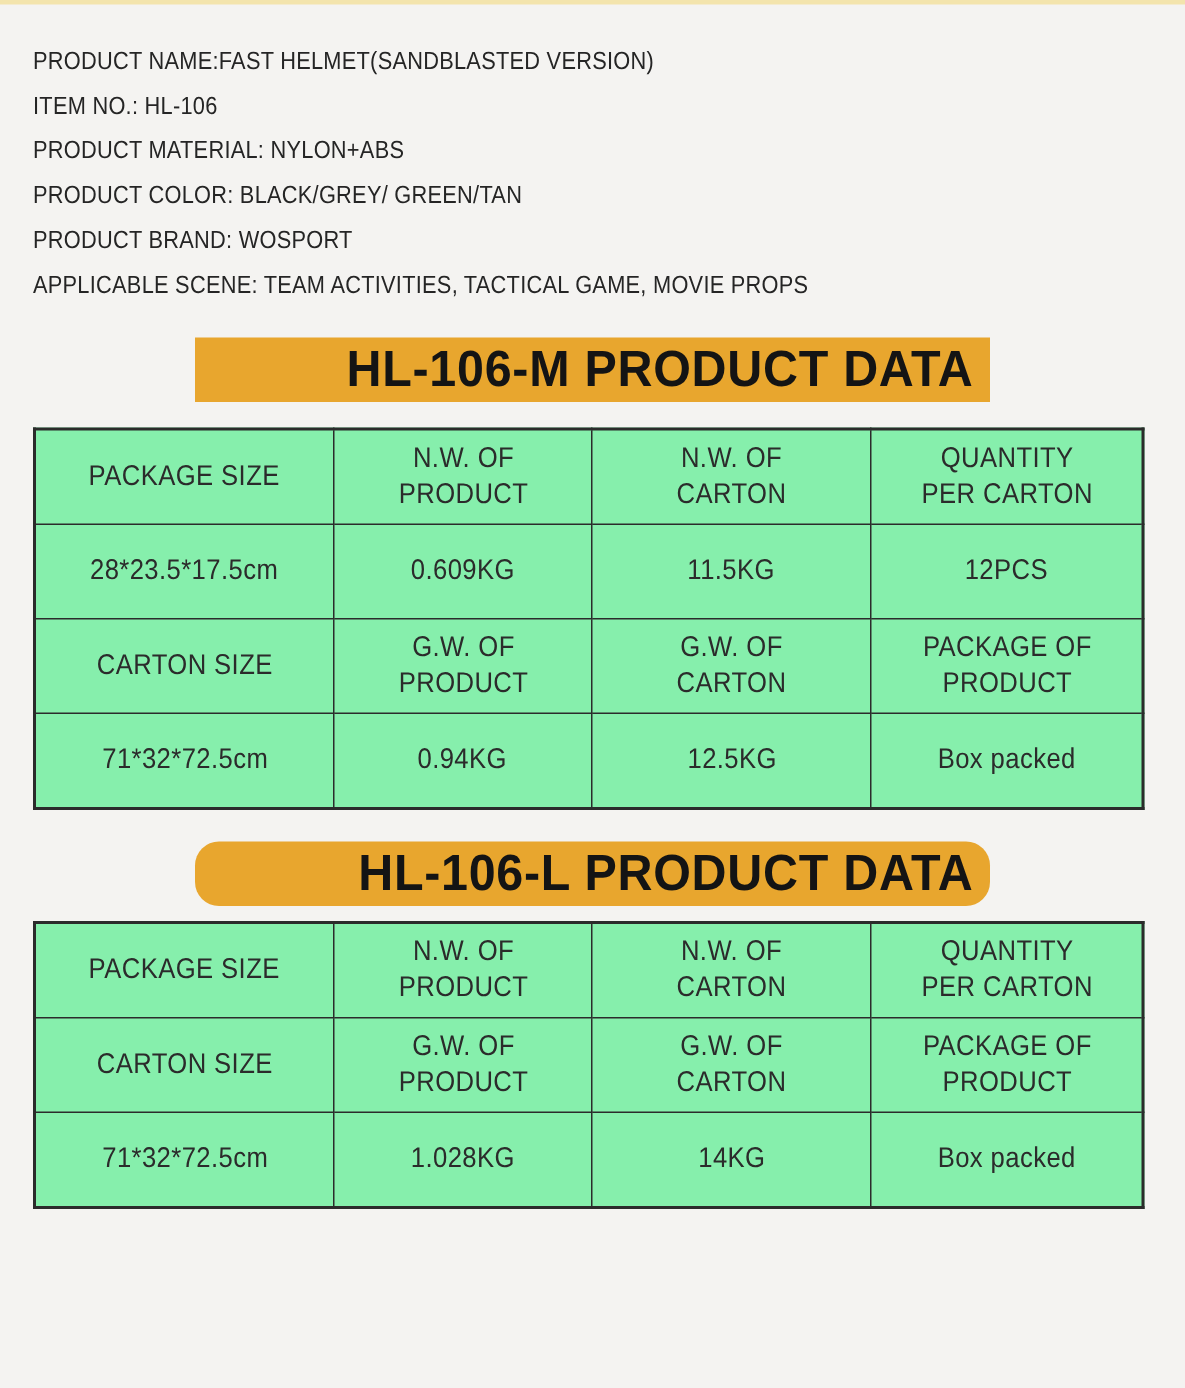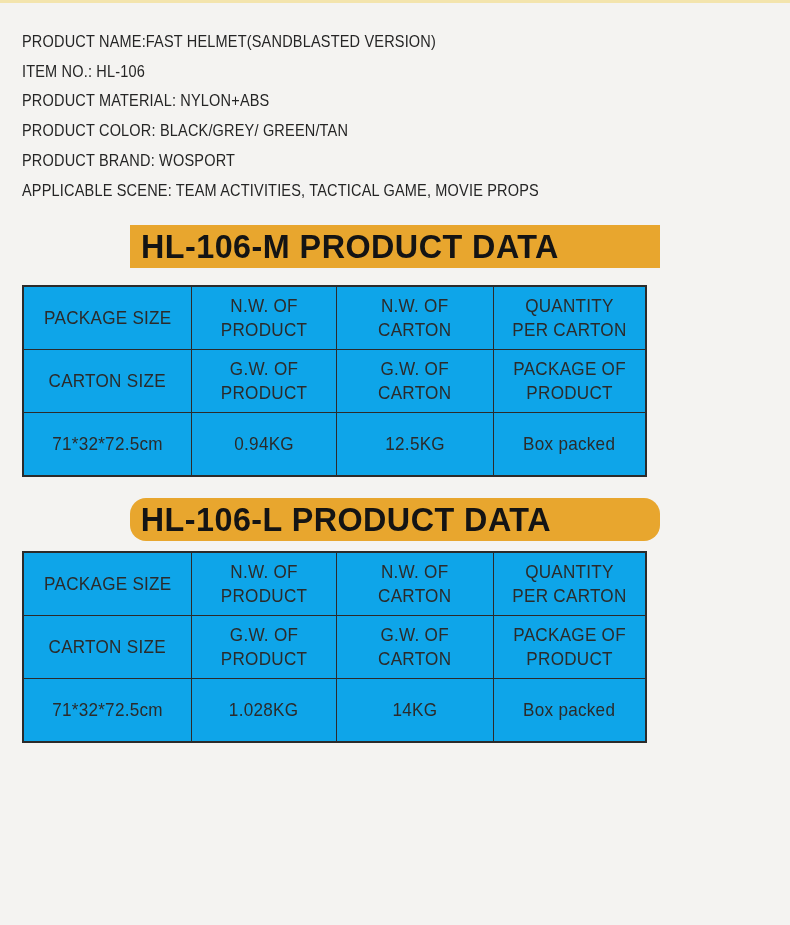--- a/index.html
+++ b/index.html
@@ -30,38 +30,38 @@
     white-space: nowrap;
   }
   
   .banner {
     width: 530px;
     height: 43px;
     margin: 20px auto 0 auto;
     background: #e8a62e;
     display: flex;
     align-items: center;
-    justify-content: flex-start;
+    justify-content: flex-end;
   }
   .banner .banner-text {
     font-size: 34px;
     font-weight: bold;
     color: #141414;
     letter-spacing: 0.5px;
     transform: scaleX(0.95);
     white-space: nowrap;
   }
   .banner.second { margin-top: 21px; border-radius: 16px; }
   
   table.spec {
     border-collapse: collapse;
     table-layout: fixed;
-    width: 625px;
+    width: 741px;
     margin: 17px 0 0 22px;
-    background: #0ea5e9;
+    background: #86efac;
     border: 2px solid #2b2b2b;
   }
   table.spec.second { margin-top: 10px; }
   table.spec td {
     border: 1px solid #2b2b2b;
     height: 62px;
     text-align: center;
     vertical-align: middle;
     padding: 0;
   }
@@ -108,20 +108,26 @@
     <tr>
       <td><span class="cell-text">PACKAGE SIZE</span></td>
       <td><span class="cell-text">N.W. OF
 PRODUCT</span></td>
       <td><span class="cell-text">N.W. OF
 CARTON</span></td>
       <td><span class="cell-text">QUANTITY
 PER CARTON</span></td>
     </tr>
     <tr>
+      <td><span class="cell-text">28*23.5*17.5cm</span></td>
+      <td><span class="cell-text">0.609KG</span></td>
+      <td><span class="cell-text">11.5KG</span></td>
+      <td><span class="cell-text">12PCS</span></td>
+    </tr>
+    <tr>
       <td><span class="cell-text">CARTON SIZE</span></td>
       <td><span class="cell-text">G.W. OF
 PRODUCT</span></td>
       <td><span class="cell-text">G.W. OF
 CARTON</span></td>
       <td><span class="cell-text">PACKAGE OF
 PRODUCT</span></td>
     </tr>
     <tr>
       <td><span class="cell-text">71*32*72.5cm</span></td>

